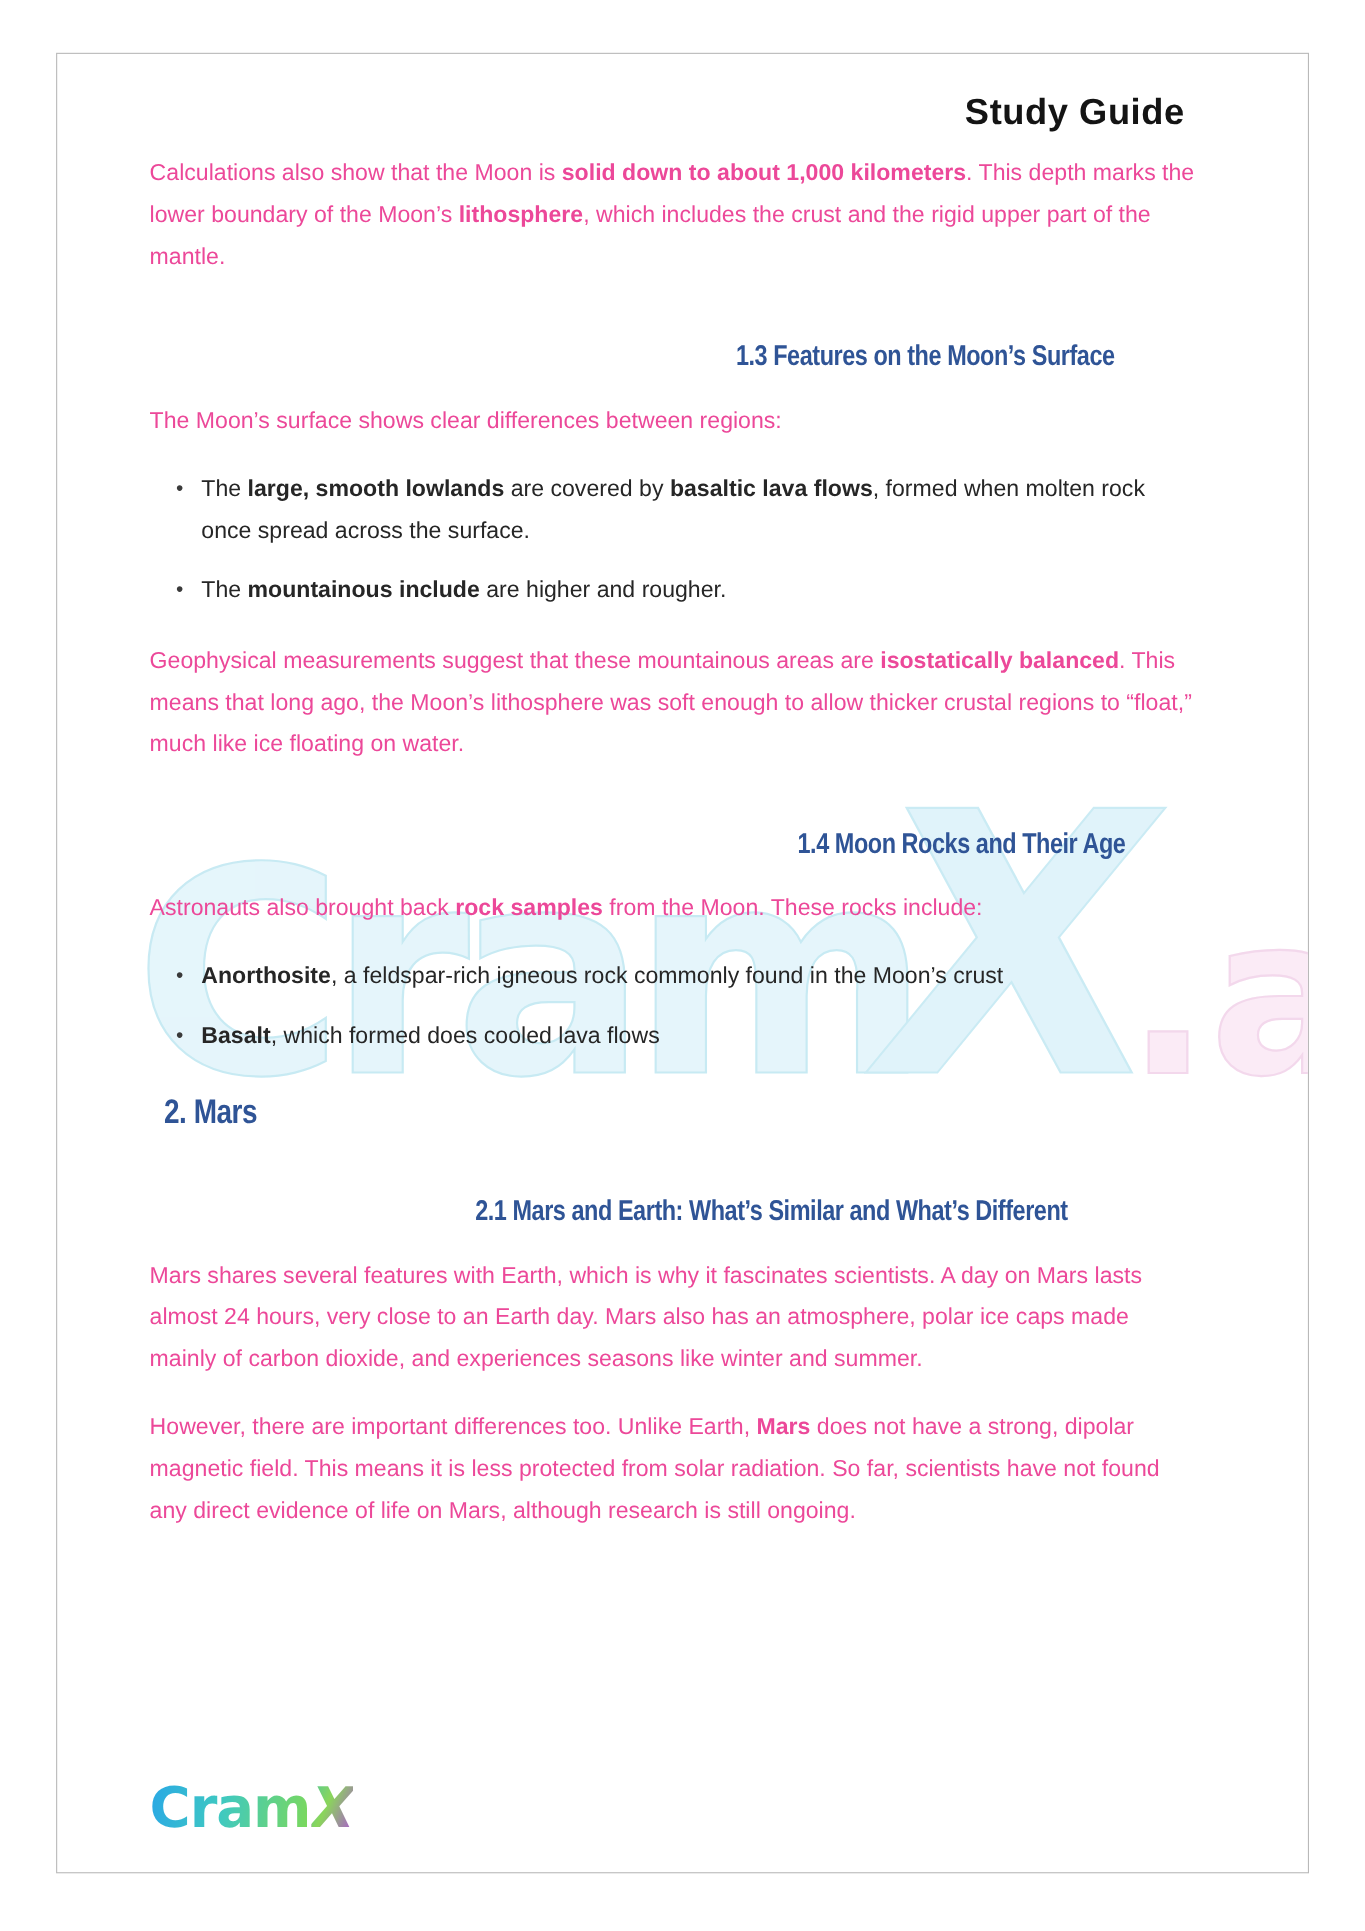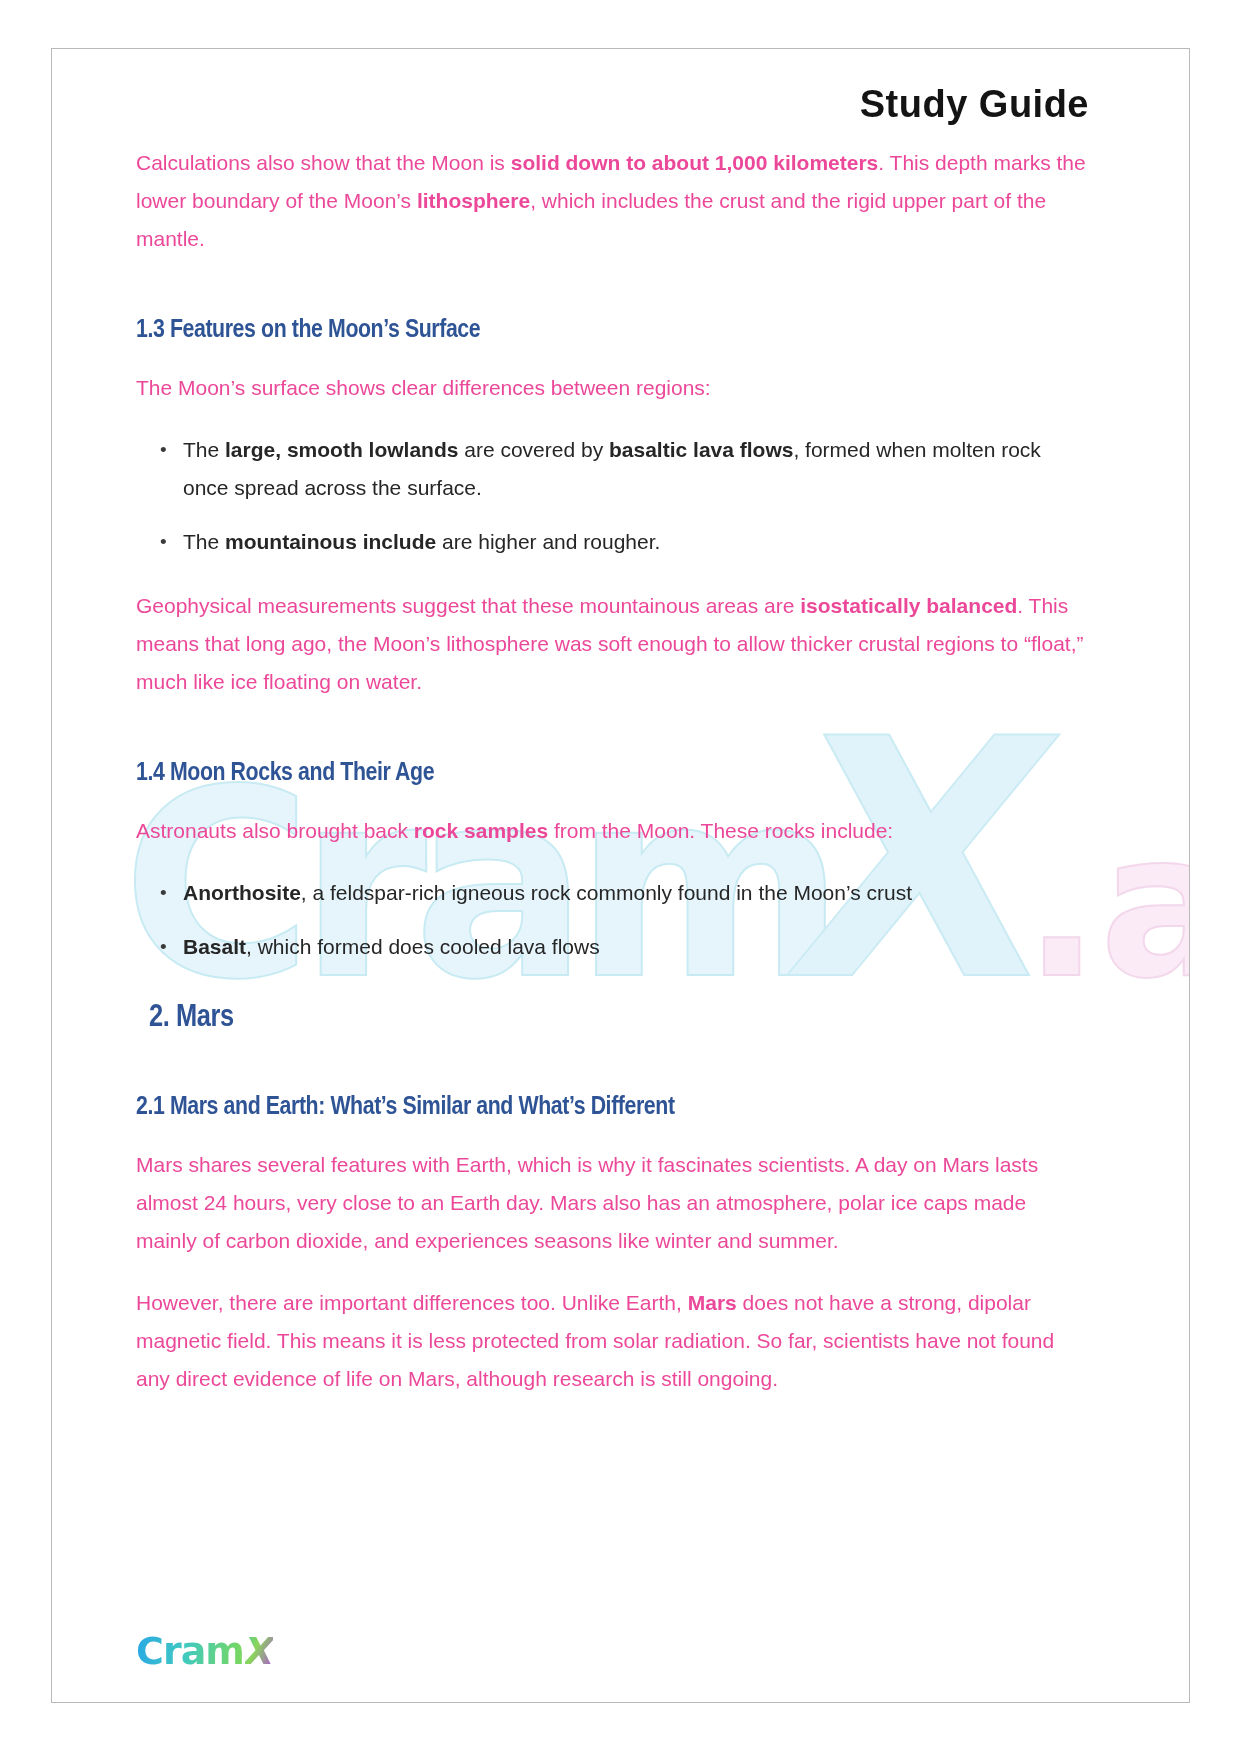--- a/index.html
+++ b/index.html
@@ -7,29 +7,29 @@
     width:1241px;height:1755px;background:#ffffff;position:relative;
     font-family:"Liberation Sans", sans-serif;
     -webkit-font-smoothing:antialiased;
   }
   .page{
     position:absolute;left:51px;top:48px;width:1137px;height:1653px;
     border:1px solid #b9b9b9;background:#ffffff;overflow:hidden;
   }
   .content{position:relative;z-index:1;padding:34px 100px 0 84px;}
   .doc-title{
-    text-align:right;font-size:38px;font-weight:700;color:#141414;
-    margin:0 0 18px 0;letter-spacing:0.5px;
+    text-align:right;font-size:33px;font-weight:700;color:#141414;
+    margin:0 12px 18px 0;letter-spacing:0.5px;
   }
   p.body{
     font-size:21px;line-height:38px;color:#ec4899;margin:0 0 24px 0;
   }
   .b{font-weight:700;}
   h1.h1,h2.h2{color:#2f5496;margin:0;font-weight:700;}
-  h2.h2{font-size:26px;line-height:33px;margin:54px 0 24px 0;}
+  h2.h2{font-size:26px;line-height:33px;margin:54px 0 24px 0;text-align:right;}
   h1.h1{font-size:31px;line-height:39px;margin:30px 0 0 13px;}
   .narrow{display:inline-block;transform:scaleX(0.82);transform-origin:0 50%;letter-spacing:-0.5px;white-space:nowrap;}
   ul.bullets{list-style:none;margin:0 0 26px 0;padding:0;}
   ul.bullets li{
     position:relative;padding-left:47px;margin:0 0 16px 0;
     font-size:21px;line-height:38px;color:#262626;
   }
   ul.bullets li:last-child{margin-bottom:0;}
   ul.bullets li .dot{
     position:absolute;left:24px;top:0;color:#3a3a3a;font-size:19px;
@@ -48,21 +48,21 @@
     font-size:330px;margin-left:-34px;transform:skewX(-8deg);
     color:#ddf2fa;-webkit-text-stroke:2px #c5e9f3;
   }
   .wm-ai{
     font-size:200px;margin-left:-28px;color:#fbe9f6;
     -webkit-text-stroke:2px #f2d4ea;
   }
   
   .logo{
     position:absolute;z-index:2;left:84px;bottom:32px;
-    font-family:"DejaVu Sans", sans-serif;font-weight:700;font-size:38px;
+    font-family:"DejaVu Sans", sans-serif;font-weight:700;font-size:51px;
     letter-spacing:-1px;line-height:1;
   }
   .logo-cram{
     background:linear-gradient(100deg,#29a7e6 0%,#3fc9c1 45%,#7ed957 100%);
     -webkit-background-clip:text;background-clip:text;color:transparent;
   }
   .logo-x{
     background:linear-gradient(115deg,#4fc7a0 0%,#8ad65a 40%,#b14ae0 100%);
     -webkit-background-clip:text;background-clip:text;color:transparent;
     font-style:italic;margin-left:1px;

